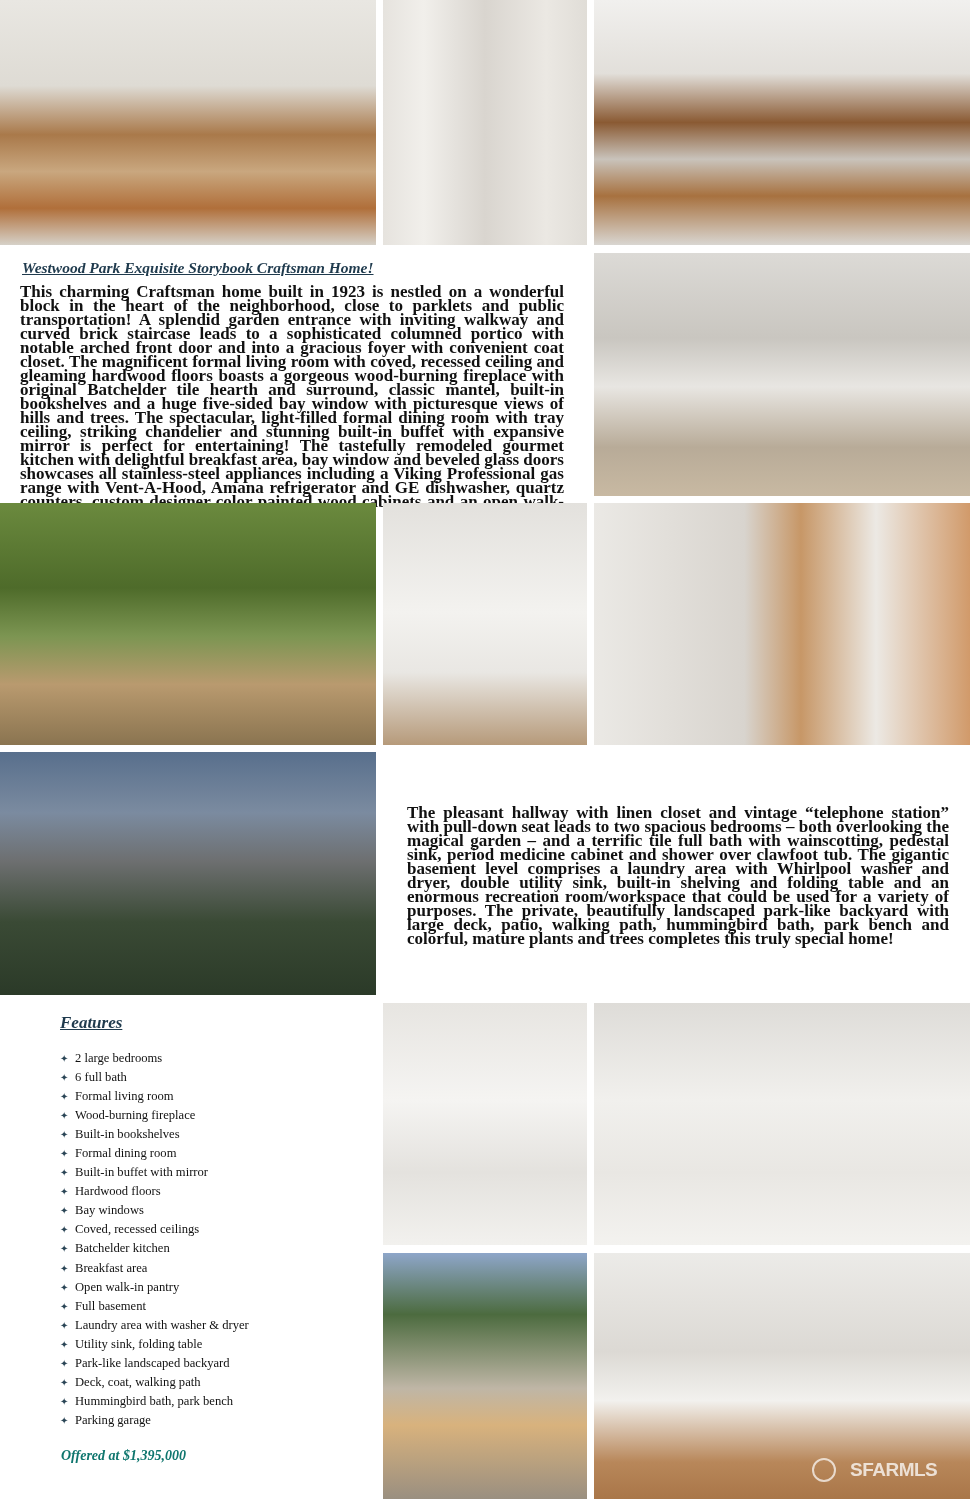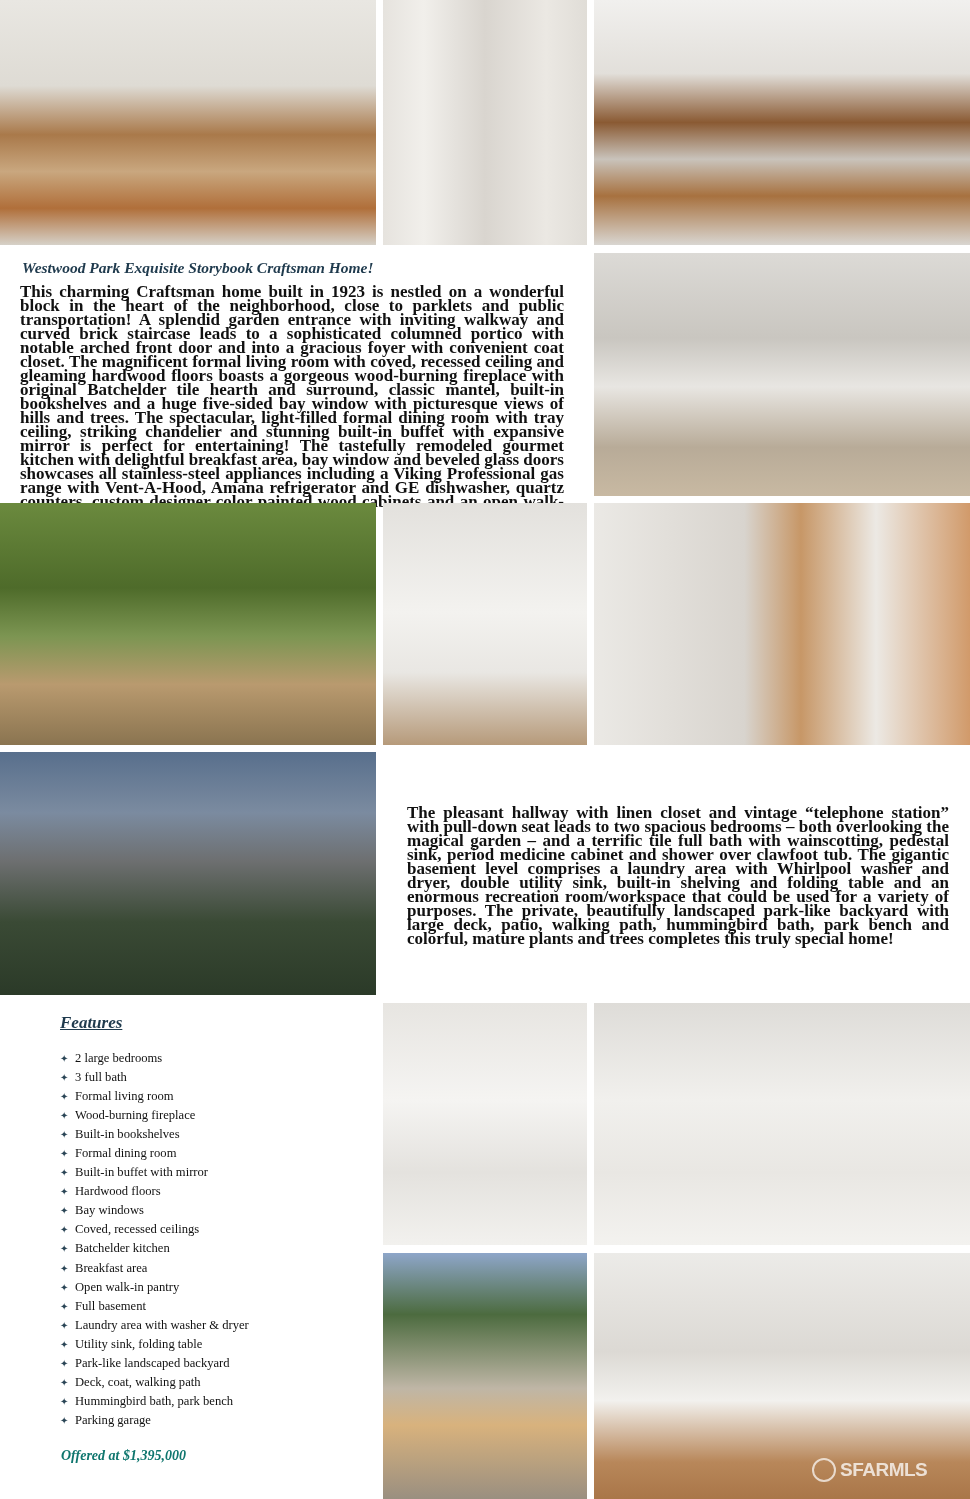--- a/index.html
+++ b/index.html
@@ -23,21 +23,21 @@
   .p-hall2    { background: linear-gradient(90deg,#ebe9e5 0%,#d8d4ce 40%,#c79767 55%,#ece9e4 75%,#d19a6a 100%); }
   .p-exterior { background: linear-gradient(180deg,#586f8c 0%,#7b8ba0 25%,#6d6f70 45%,#3a4a35 70%,#2b3a28 100%); }
   .p-bath1    { background: linear-gradient(180deg,#e7e5e1 0%,#f5f4f2 40%,#e4e2de 70%,#f2f1ee 100%); }
   .p-bath2    { background: linear-gradient(180deg,#dedcd8 0%,#f1f0ed 40%,#e9e7e3 70%,#f3f2ef 100%); }
   .p-front    { background: linear-gradient(180deg,#8ea6c9 0%,#4c6b3f 25%,#bfb6a6 55%,#d8b27d 70%,#9a8f80 100%); }
   .p-bedroom  { background: linear-gradient(180deg,#ecebe8 0%,#dcd9d4 40%,#f2f1ee 60%,#b8875a 85%,#a97648 100%); }
 
   .title {
     position: absolute; left: 22px; top: 259px;
     font-style: italic; font-weight: bold; font-size: 15.5px;
-    color: #1f3a4d; letter-spacing: 0;
+    color: #1f3a4d; letter-spacing: 0; text-decoration: underline;
   }
   .para {
     position: absolute; font-size: 17px; line-height: 14px;
     text-align: justify; color: #111; font-weight: bold;
   }
   .para1 { left: 20px; top: 285px; width: 544px; }
   .para2 { left: 407px; top: 806px; width: 542px; }
 
   .features-title {
     position: absolute; left: 60px; top: 1013px;
@@ -52,21 +52,21 @@
   }
   .features li { display: flex; align-items: center; white-space: nowrap; }
   .bullet { color: #2a4556; font-size: 10px; width: 15px; display: inline-block; }
   .price {
     position: absolute; left: 61px; top: 1448px;
     font-style: italic; font-weight: bold; font-size: 14px;
     color: #0f766e;
   }
   .watermark {
     position: absolute; left: 812px; top: 1458px;
-    display: flex; align-items: center; gap: 4px;
+    display: flex; align-items: center; gap: 14px;
     color: rgba(255,255,255,0.75);
     font-family: "Liberation Sans", sans-serif; font-weight: bold; font-size: 19px;
     letter-spacing: -0.5px;
   }
   .wm-icon {
     width: 24px; height: 24px; border-radius: 50%;
     border: 2px solid rgba(255,255,255,0.7); box-sizing: border-box;
   }
 </style>
 </head>
@@ -88,21 +88,21 @@
 <div class="para para2">The pleasant hallway with linen closet and vintage “telephone station” with pull-down seat leads to two spacious bedrooms – both overlooking the magical garden – and a terrific tile full bath with wainscotting, pedestal sink, period medicine cabinet and shower over clawfoot tub. The gigantic basement level comprises a laundry area with Whirlpool washer and dryer, double utility sink, built-in shelving and folding table and an enormous recreation room/workspace that could be used for a variety of purposes. The private, beautifully landscaped park-like backyard with large deck, patio, walking path, hummingbird bath, park bench and colorful, mature plants and trees completes this truly special home!</div>
 
 <div class="features-title">Features</div>
 <ul class="features">
   <li>
       <span class="bullet">✦</span>
       <span>2 large bedrooms</span>
     </li>
   <li>
       <span class="bullet">✦</span>
-      <span>3 full bath</span>
+      <span>6 full bath</span>
     </li>
   <li>
       <span class="bullet">✦</span>
       <span>Formal living room</span>
     </li>
   <li>
       <span class="bullet">✦</span>
       <span>Wood-burning fireplace</span>
     </li>
   <li>

